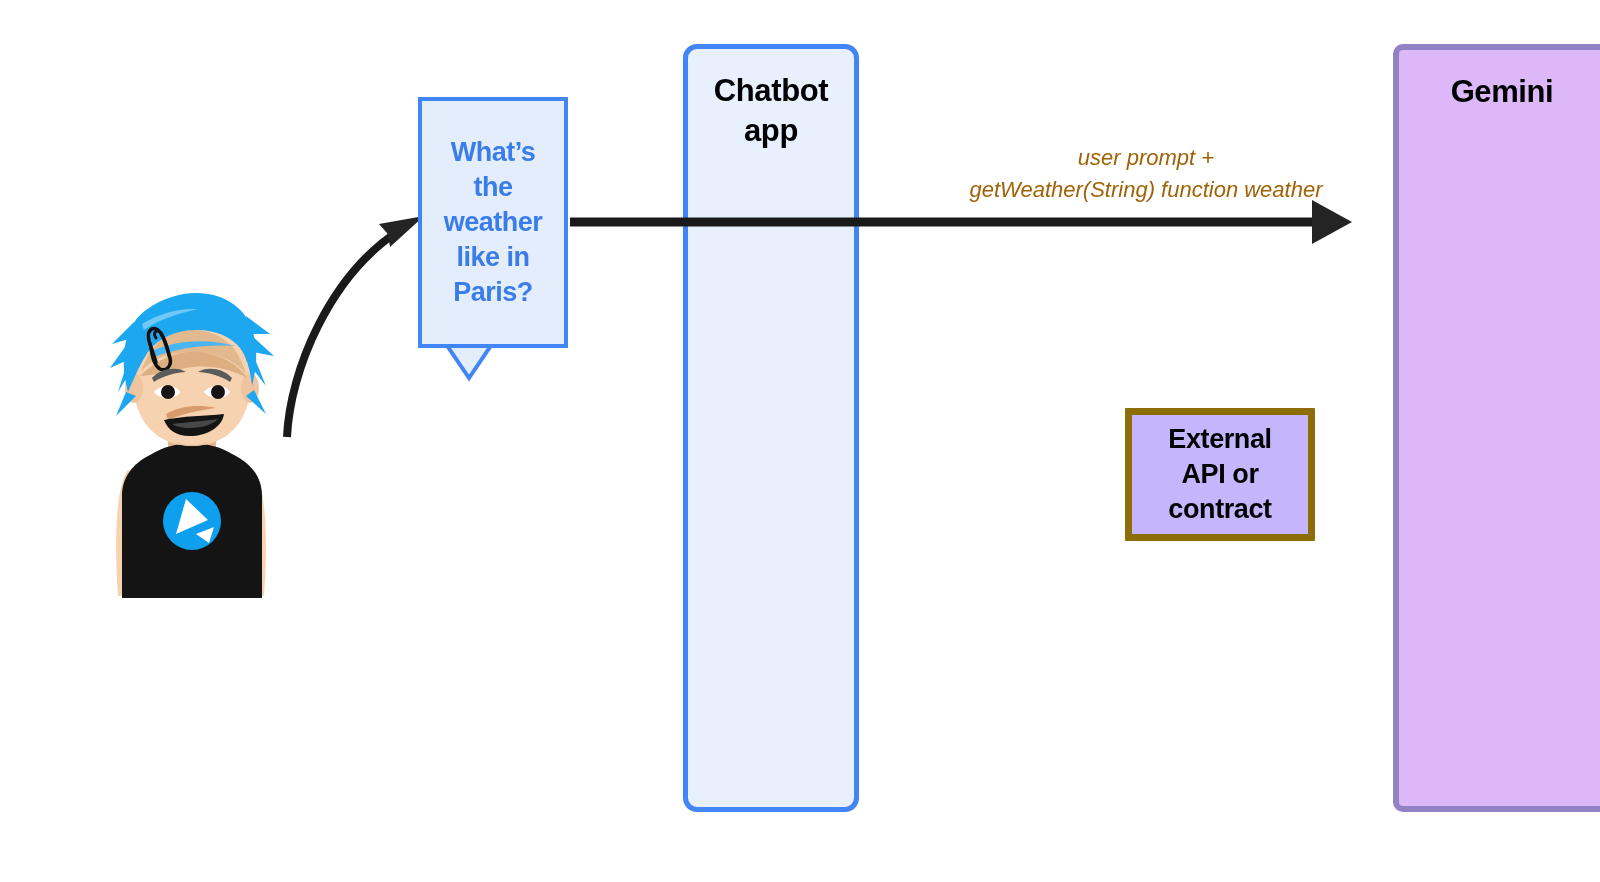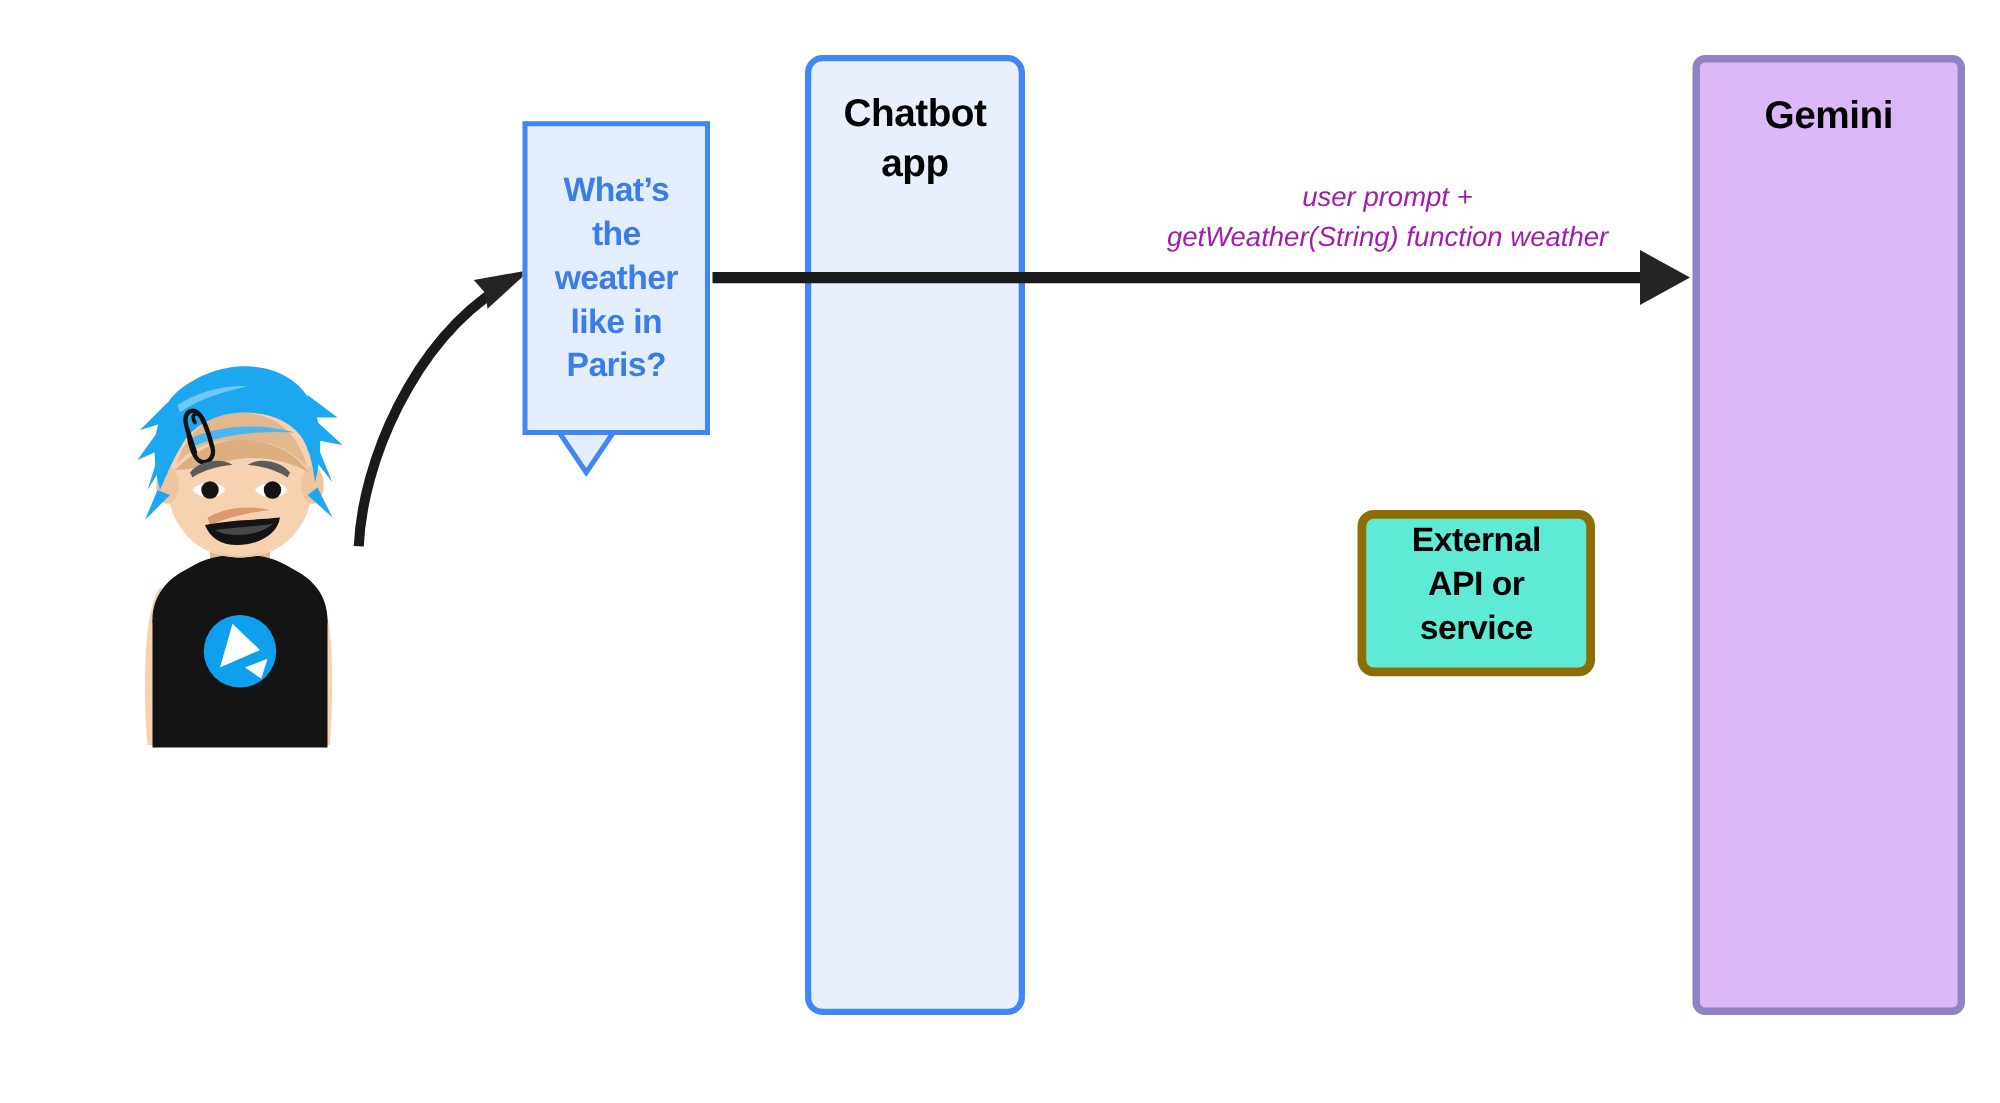--- a/index.html
+++ b/index.html
@@ -27,20 +27,21 @@
   }
 
   
   .box {
     position: absolute;
     box-sizing: border-box;
     display: flex;
     align-items: flex-start;
     justify-content: center;
     text-align: center;
+    margin-left: 39px;
   }
 
   #chatbot-app-box {
     left: 644px;
     top: 44px;
     width: 176px;
     height: 768px;
     background: #E8F0FE;
     border: 5px solid #4285F4;
     border-radius: 14px;
@@ -69,23 +70,24 @@
     font-weight: bold;
     color: #000000;
     letter-spacing: -0.4px;
   }
 
   #external-api-box {
     left: 1086px;
     top: 408px;
     width: 190px;
     height: 133px;
-    background: #5eead4;
+    background: #c4b5fd;
     border: 7px solid #8C6D06;
-    border-radius: 13px;
+    border-radius: 1px;
+    align-items: center;
   }
   #external-api-label {
     width: 100%;
     font-size: 27px;
     font-weight: bold;
     line-height: 1.30;
     color: #000000;
     letter-spacing: -0.4px;
   }
 
@@ -109,28 +111,28 @@
     line-height: 1.30;
     color: #3B7DE8;
     text-align: center;
     letter-spacing: -0.5px;
     padding: 0 6px;
   }
 
   
   #edge-label {
     position: absolute;
-    left: 845px;
+    left: 881px;
     top: 142px;
     width: 530px;
     text-align: center;
     font-style: italic;
     font-size: 22px;
     line-height: 1.45;
-    color: #a21caf;
+    color: #a16207;
   }
   #edge-label div { white-space: nowrap; }
 </style>
 </head>
 <body>
 
 <div id="canvas">
 
   <div class="box" id="chatbot-app-box">
     <div id="chatbot-app-label">
@@ -140,21 +142,21 @@
   </div>
 
   <div class="box" id="gemini-box">
     <div id="gemini-label">Gemini</div>
   </div>
 
   <div class="box" id="external-api-box">
     <div id="external-api-label">
       <span>External</span><br>
       <span>API or</span><br>
-      <span>service</span>
+      <span>contract</span>
     </div>
   </div>
 
   <svg id="svg-layer" viewBox="0 0 1600 882">
 
     <g>
       <polygon points="446,344 492,344 469,378" fill="#E3EDFC" stroke="#4285F4" stroke-width="4" stroke-linejoin="miter"></polygon>
       <rect x="446" y="338" width="46" height="8" fill="#E3EDFC"></rect>
     </g>
 

